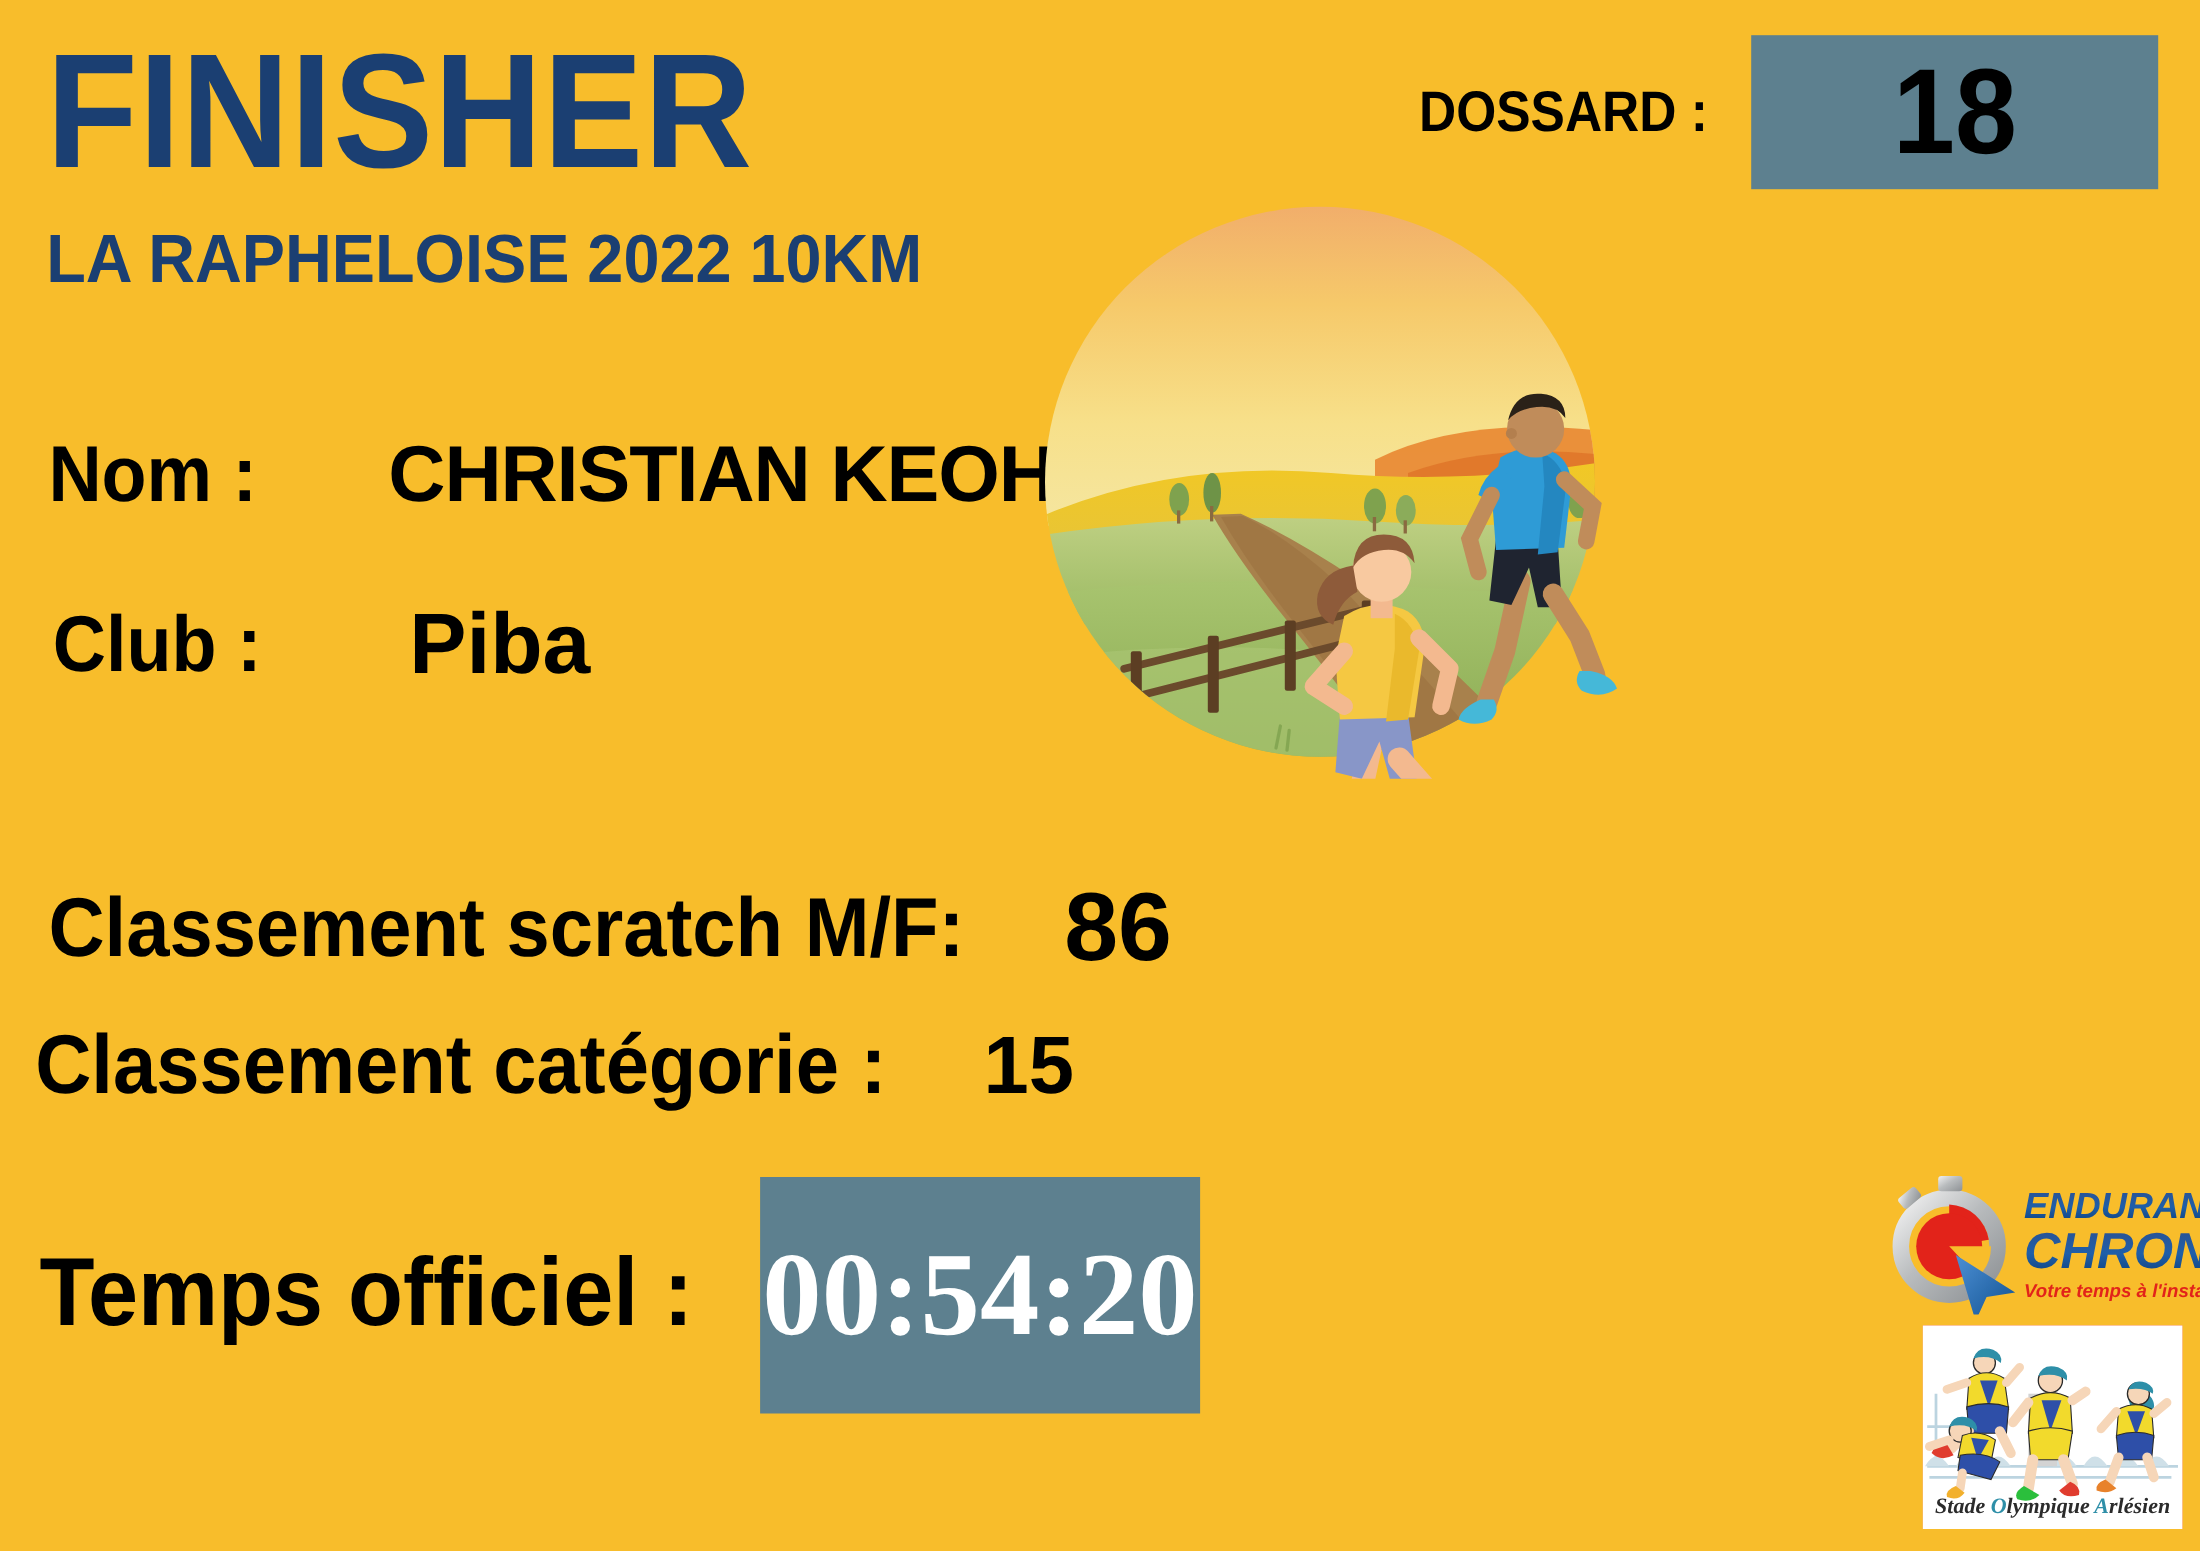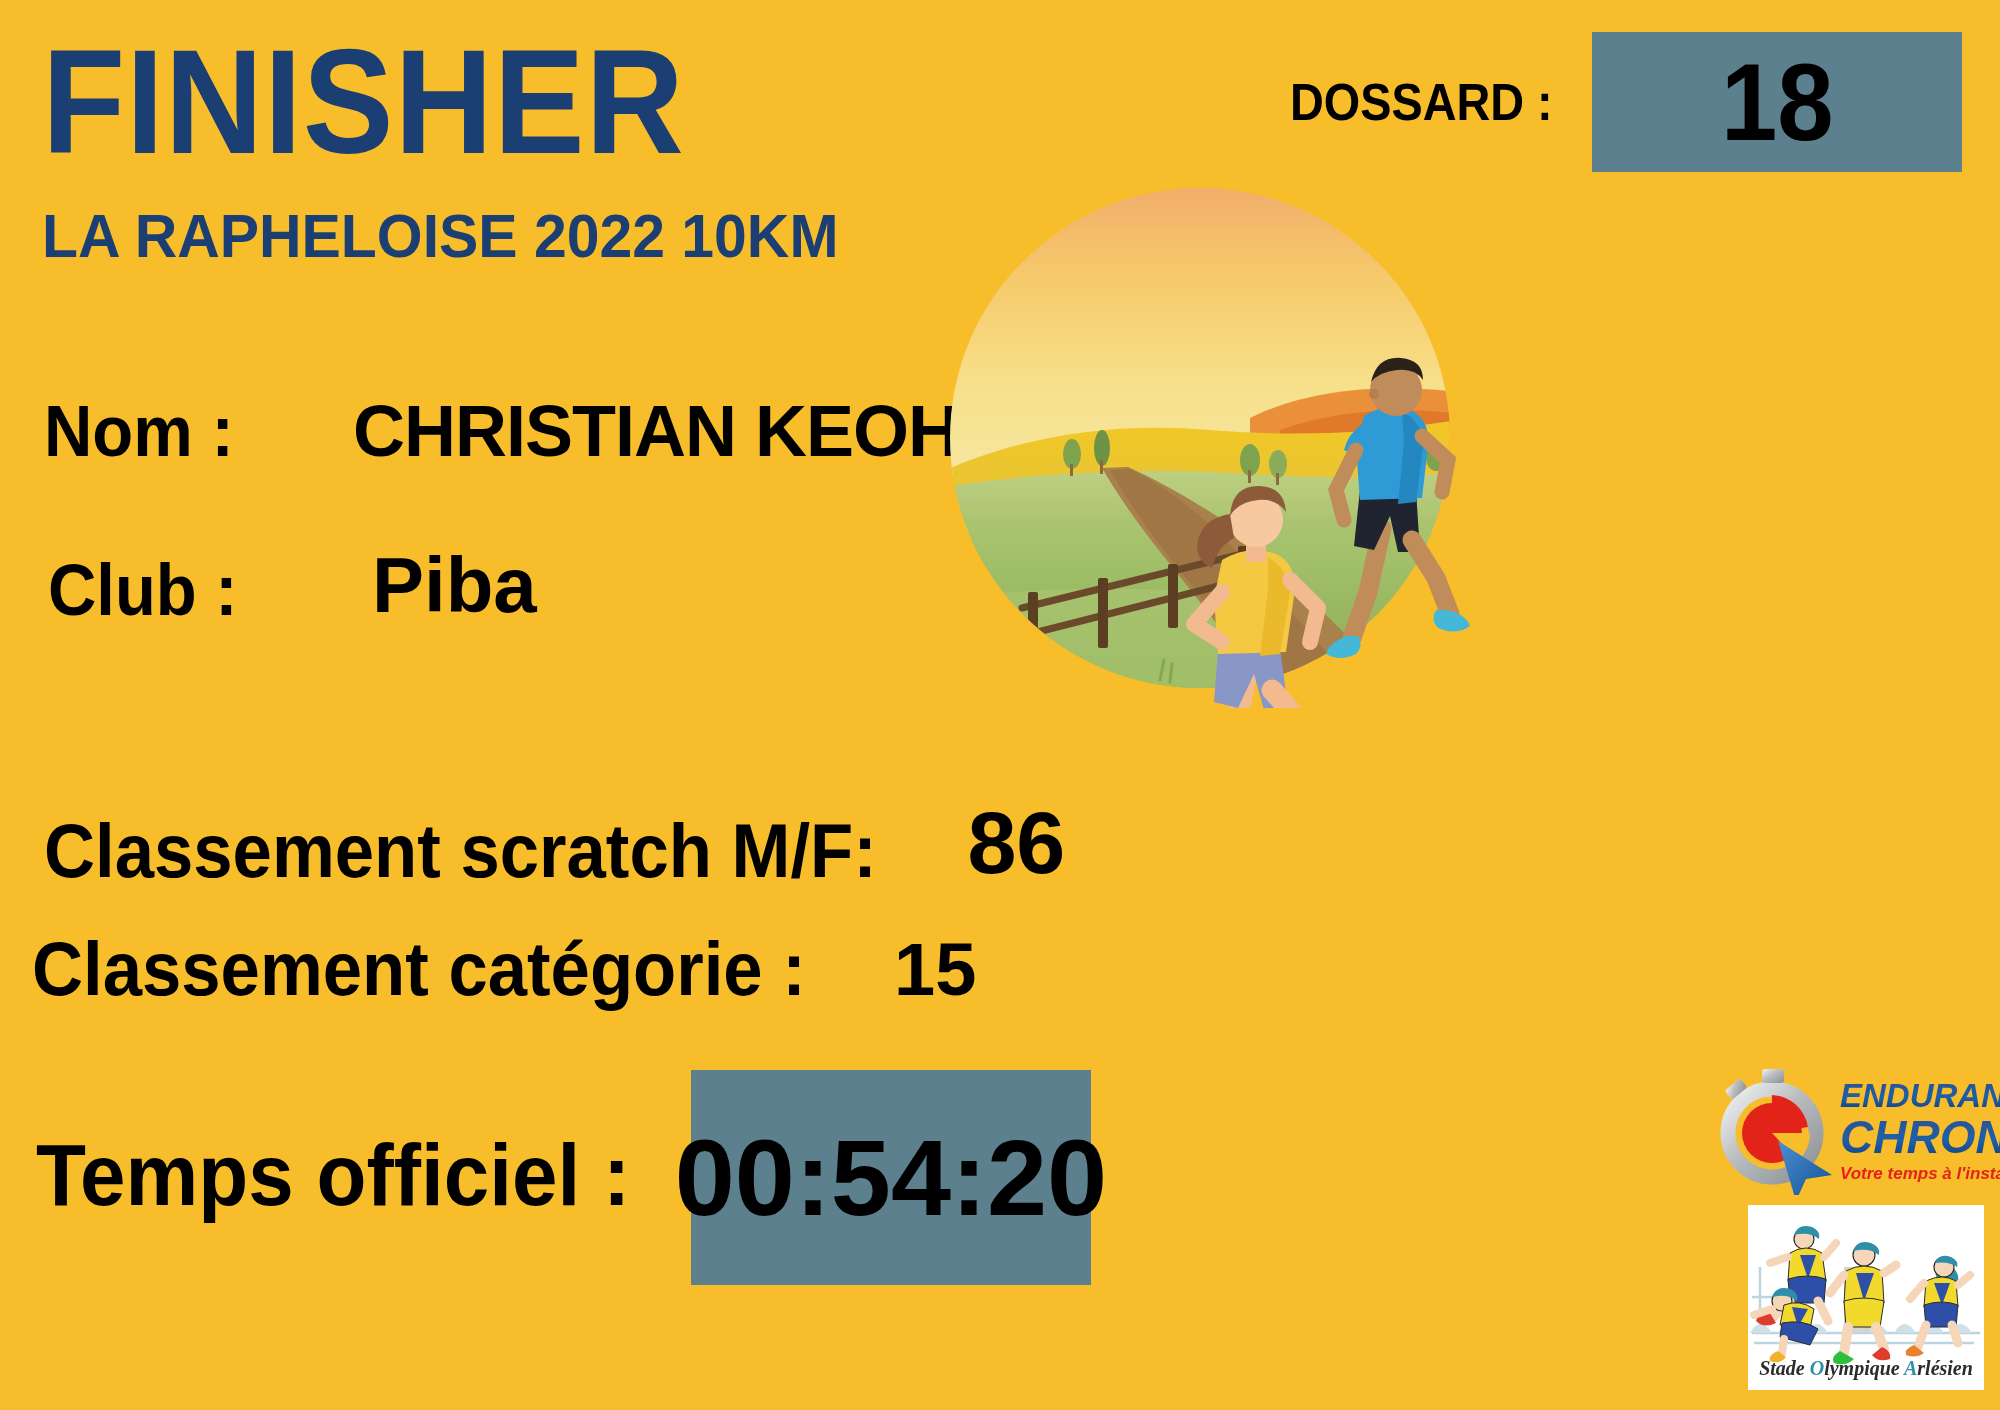--- a/index.html
+++ b/index.html
@@ -79,21 +79,21 @@
     font-weight: 700;
     color: #000000;
     line-height: 1;
     transform: scaleX(0.92);
   }
 
   
   .field-row {
     position: absolute;
     display: flex;
-    align-items: flex-end;
+    align-items: center;
     white-space: nowrap;
   }
   .field-label {
     font-family: "Liberation Sans Narrow", "Liberation Sans", sans-serif;
     font-weight: 700;
     color: #000000;
     transform: scaleX(0.93);
     transform-origin: left center;
   }
   .field-value {
@@ -140,24 +140,24 @@
   #temps-box {
     margin-left: 16px;
     width: 400px;
     height: 215px;
     background: #5D808F;
     display: flex;
     align-items: center;
     justify-content: center;
   }
   #temps-value {
-    font-family: Liberation Sans, sans-serif;
+    font-family: Liberation Serif, serif;
     font-size: 108px;
     font-weight: 700;
-    color: #000000;
+    color: #ffffff;
     transform: scaleX(1.0);
     line-height: 1;
   }
 
   
   #illustration {
     position: absolute;
     left: 950px;
     top: 168px;
     width: 540px;

